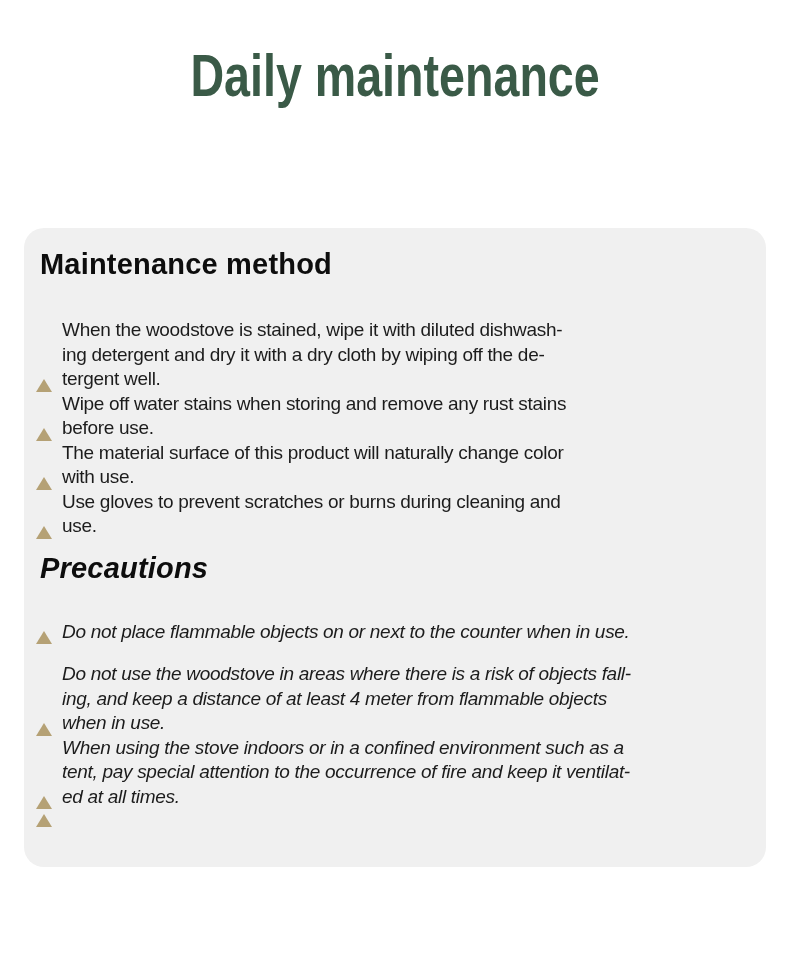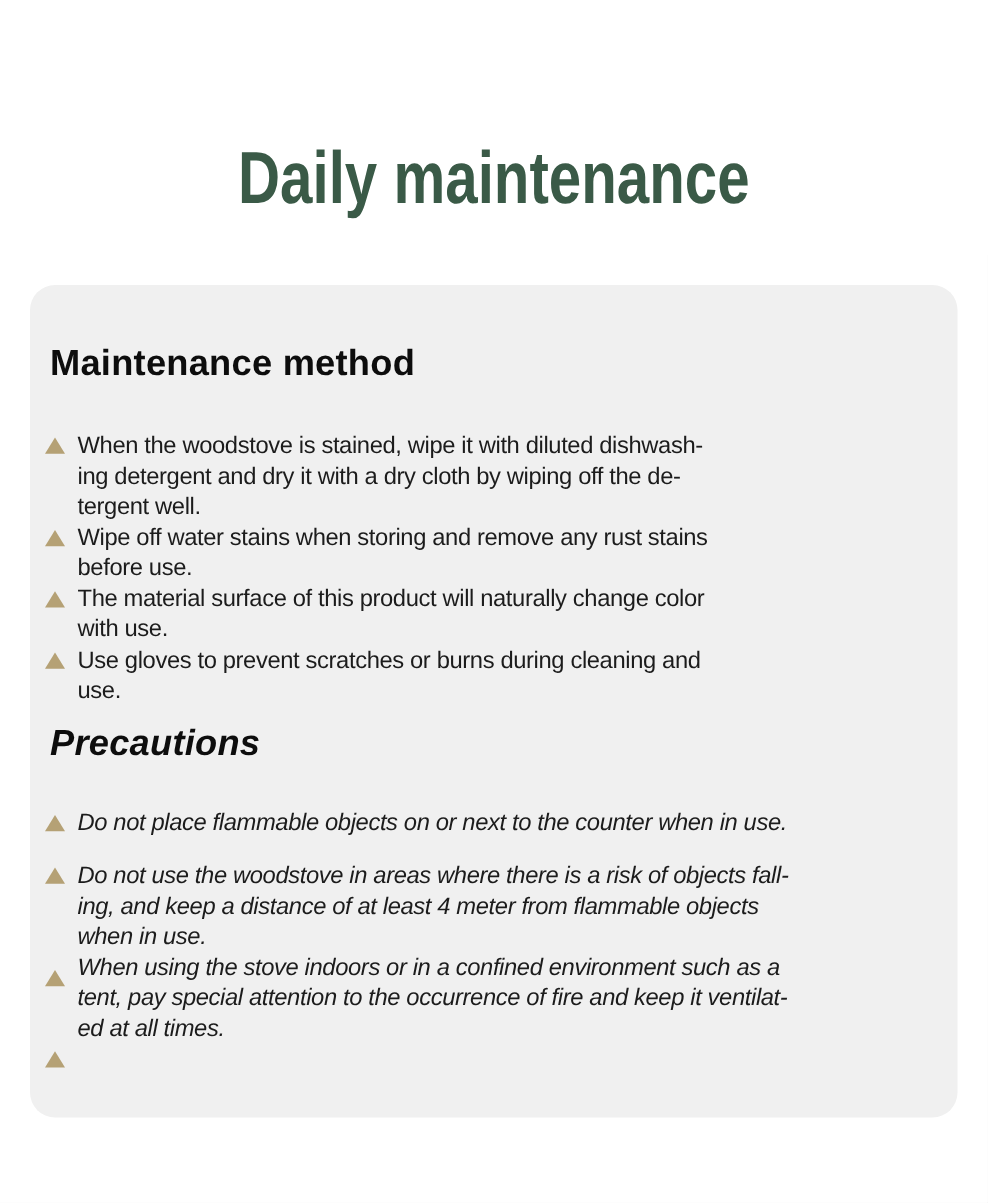--- a/index.html
+++ b/index.html
@@ -16,60 +16,60 @@
     width: 790px;
     font-family: "Liberation Sans", sans-serif;
   }
   .page {
     width: 790px;
     min-height: 962px;
     background: #ffffff;
     overflow: hidden;
   }
   .title-wrap {
-    padding-top: 110px;
+    padding-top: 44px;
     text-align: center;
     line-height: 64px;
     height: 138px;
   }
   h1.page-title {
     display: inline-block;
     margin: 0;
     font-size: 59px;
     font-weight: bold;
     color: var(--title, #3A5A47);
     transform: scaleX(0.79);
     transform-origin: 50% 50%;
     white-space: nowrap;
     letter-spacing: 0;
   }
   .card {
     margin: 90px auto 0 auto;
     width: 742px;
     background: var(--card-bg, #F0F0F0);
     border-radius: 20px;
-    padding: 46px 12px 40px 12px;
+    padding: 19px 12px 40px 12px;
   }
   h2.section-heading {
     margin: 0 0 0 4px;
     font-size: 29px;
     line-height: 35px;
     font-weight: bold;
     color: #0d0d0d;
     letter-spacing: 0.2px;
   }
   ul.bullet-list {
     list-style: none;
     margin: 36px 0 0 0;
     padding: 0;
   }
   ul.bullet-list.precautions { margin-top: 34px; }
   li.bullet-item {
     display: flex;
-    align-items: flex-start;
+    align-items: flex-end;
     margin: 0;
   }
   li.bullet-item.gap-after { margin-bottom: 18px; }
   .tri {
     flex: none;
     width: 0;
     height: 0;
     border-left: 8px solid transparent;
     border-right: 8px solid transparent;
     border-bottom: 13px solid var(--bullet, #B5A175);

